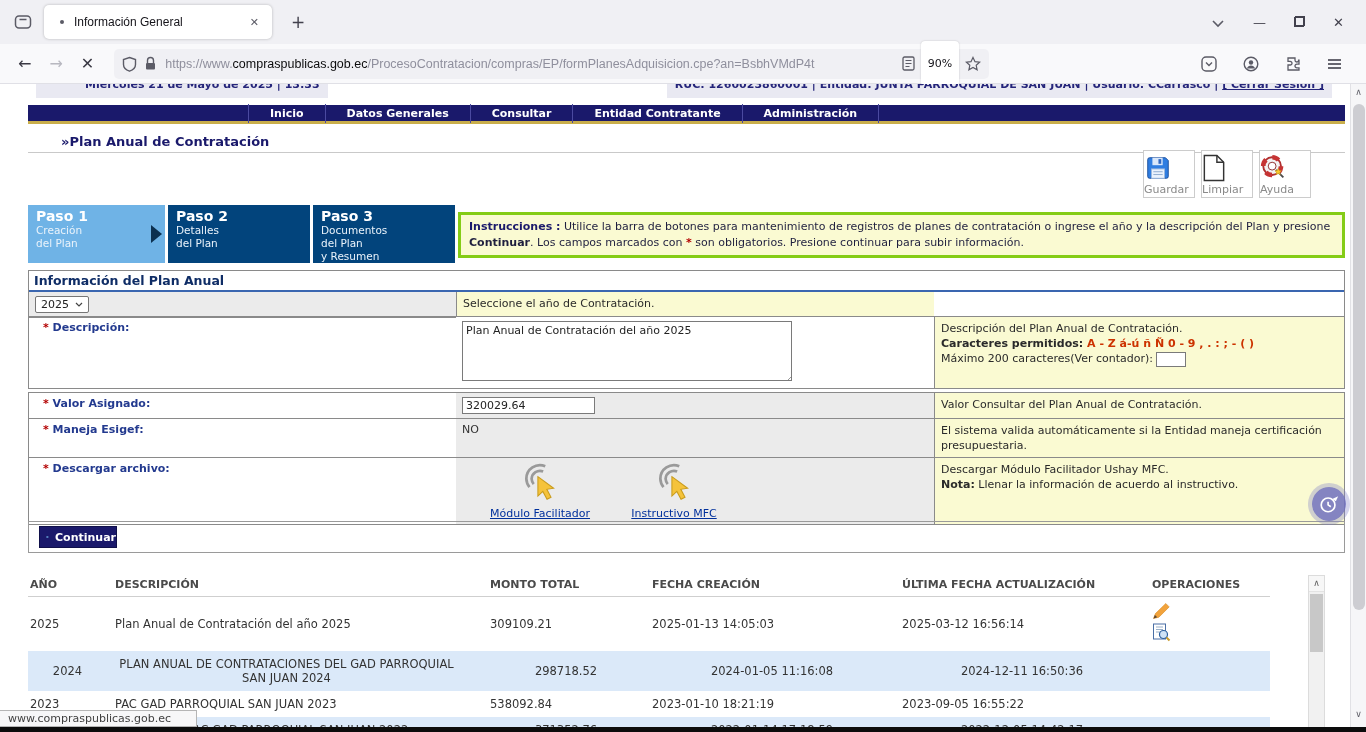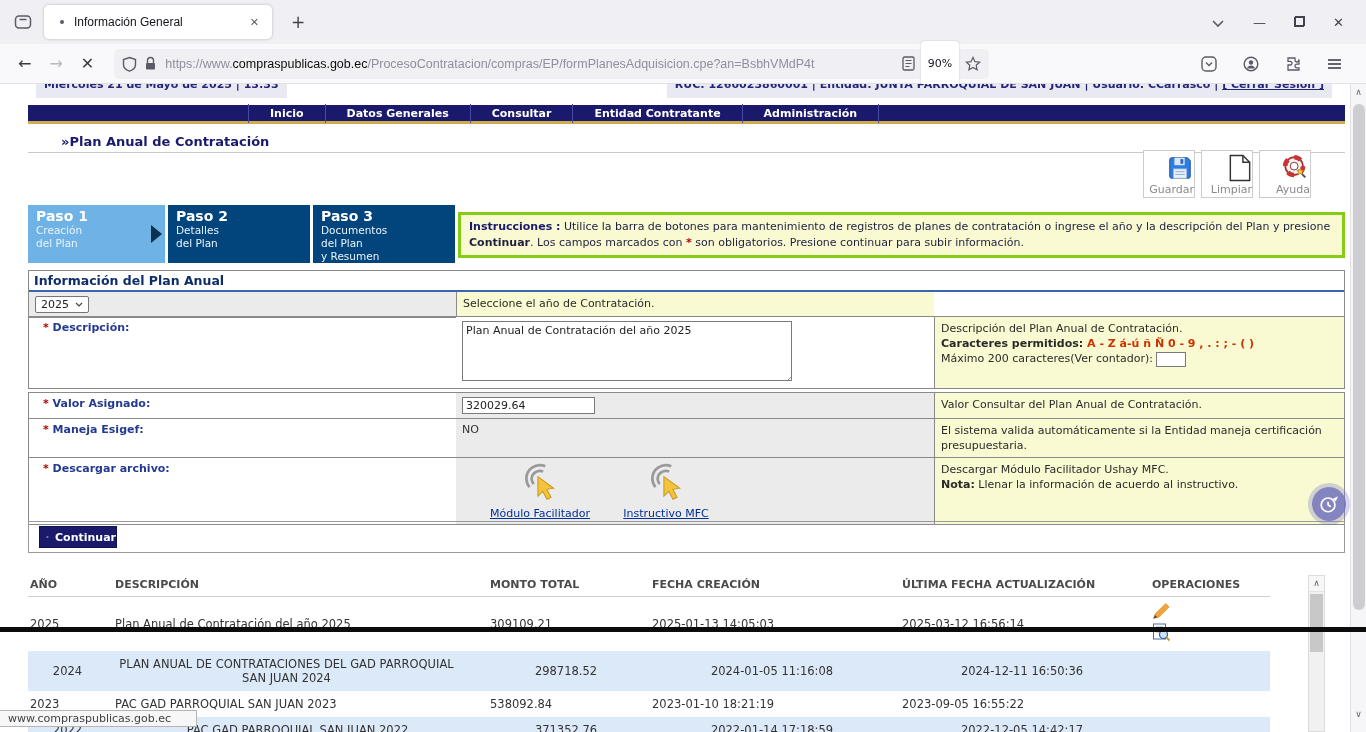--- a/index.html
+++ b/index.html
@@ -1,18 +1,18 @@
 <!DOCTYPE html>
 <html><head>
 <meta charset="utf-8">
 <style>
   * { margin:0; padding:0; box-sizing:border-box; }
   html,body { width:1366px; height:732px; overflow:hidden; }
   body { font-family:"DejaVu Sans","Liberation Sans",sans-serif; background:#fff; }
-  .screen { position:relative; width:1366px; height:632px; background:#14b8a6; }
+  .screen { position:relative; width:1366px; height:732px; background:#14b8a6; }
 
   
   .tabbar { position:absolute; top:0; left:0; width:1366px; height:44px; background:#f0f0f4; display:flex; align-items:center; }
   .fxview { width:30px; height:30px; margin-left:8px; display:flex; align-items:center; justify-content:center; border-radius:4px; }
   .tab { position:relative; margin-left:6px; width:228px; height:34px; background:#fff; border-radius:5px; box-shadow:0 0 3px rgba(0,0,0,.25); display:flex; align-items:center; padding:0 8px; }
   .tab-dot { width:4px; height:4px; border-radius:50%; background:#5b5b66; margin:0 10px 0 8px; }
   .tab-title { font-size:12px; color:#15141a; flex:1; white-space:nowrap; overflow:hidden; font-family:"Liberation Sans",sans-serif; }
   .tab-close { font-size:11px; color:#5b5b66; padding:3px 5px; border-radius:3px; }
   .newtab { font-size:17px; color:#42414d; margin-left:10px; padding:2px 9px; border-radius:4px; }
   .tabbar-right { margin-left:auto; display:flex; align-items:center; gap:28px; padding-right:22px; color:#5b5b66; }
@@ -29,33 +29,33 @@
   .urlbar .url .domain { color:#0c0c0d; }
   .zoom-chip { background:#fff; border-radius:4px; font-size:11px; color:#15141a; padding:16px 7px; margin:0 6px; box-shadow:0 0 2px rgba(0,0,0,.2); }
   .tool-ico { display:flex; align-items:center; justify-content:center; }
   .right-icos { margin-left:auto; display:flex; align-items:center; gap:26px; padding-right:24px; }
 
   
   .page { position:absolute; top:84px; left:0; width:1350px; height:648px; background:#fff; overflow:hidden; font-size:11px; color:#333; }
 
   .chip { position:absolute; top:0; height:14px; overflow:hidden; background:#e9e9f2; color:#25257a; font-weight:bold; font-size:11px; }
   .chip .chip-in { margin-top:-6px; white-space:nowrap; padding:0 8px; }
-  .chip-date { left:36px; }
+  .chip-date { left:36px;padding-left:41px; }
   .chip-session { right:18px; }
   .logout { text-decoration:underline; }
 
   .mainnav { position:absolute; top:21px; left:28px; width:1317px; height:19px; background:#1a196b; border-bottom:3px solid #c9ae4b; display:flex; align-items:center; padding-left:220px; }
   .mainnav .nav-item { color:#fff; font-size:11px; font-weight:bold; padding:0 21px; height:19px; line-height:19px; border-right:1px solid #4b4aa0; }
   .mainnav .nav-item:first-child { border-left:1px solid #4b4aa0; }
 
   .page-title { position:absolute; top:50px; left:25px; font-size:13px; font-weight:bold; color:#1a196b;margin-left:36px; }
   .title-rule { position:absolute; top:68px; left:28px; width:1317px; border-bottom:1px solid #c9c9c9; }
 
   .actionbar { position:absolute; top:66px; left:1143px; display:flex; gap:6px; }
-  .abtn { width:52px; height:48px; border:1px solid #ccc; background:#fff; display:flex; flex-direction:column; align-items:flex-end; justify-content:flex-start; padding-top:3px; }
+  .abtn { width:52px; height:48px; border:1px solid #ccc; background:#fff; display:flex; flex-direction:column; align-items:flex-start; justify-content:flex-start; padding-top:3px; }
   .abtn .albl { font-size:11px; color:#8a8a8a; margin-top:1px; }
 
   .steps-row { position:absolute; top:121px; left:28px; display:flex; }
   .step { width:142px; height:58px; padding:3px 8px; color:#fff; position:relative; margin-right:3px; }
   .step .st-title { font-size:14px; font-weight:bold; }
   .step .st-line { font-size:10.5px; color:#eaf3fb; line-height:13px; }
   .step1 { width:137px; background:#6fb3e6; }
   .step-dark { background:#02447c; }
   .step-arrow { position:absolute; right:3px; top:20px; width:0; height:0; border-left:11px solid #0b3050; border-top:9px solid transparent; border-bottom:9px solid transparent; }
 
@@ -71,21 +71,21 @@
   .flabel { color:#233a8f; font-weight:bold; padding-left:14px; }
   .fvalue { background:#ebebeb; }
   .fvalue.white { background:#fff; }
   .fhint { background:#fafad2; border-left:1px solid #8a8a8a; color:#2a2a2a; line-height:15px; }
   .chars-red { color:#cc3300; font-weight:bold; }
   .counter-box { width:30px; height:15px; border:1px solid #7a7a7a; vertical-align:middle; font-size:10px; }
   .sel { display:inline-flex; align-items:center; gap:6px; border:1px solid #767676; border-radius:2px; background:#fff; padding:1px 5px; font-size:11px; color:#222; }
   .txt-input { width:133px; height:17px; border:1px solid #7a7a7a; font-size:11px; font-family:"DejaVu Sans",sans-serif; padding:0 3px; color:#222; }
   .ftextarea { width:330px; height:60px; border:1px solid #7a7a7a; font-size:11px; font-family:"DejaVu Sans",sans-serif; padding:2px 3px; resize:none; color:#222; background:
       linear-gradient(135deg, transparent 0 86%, #999 86% 88%, transparent 88% 92%, #999 92% 94%, transparent 94% 97%, #999 97% 99%, transparent 99%) bottom right/11px 11px no-repeat, #fff; }
-  .dl-links { display:flex; gap:14px; padding-left:22px; }
+  .dl-links { display:flex; gap:22px; padding-left:22px; }
   .dl-item { width:112px; text-align:center; }
   .dl-item a { color:#00309c; font-size:11px; }
   .continue-box { position:absolute; top:437px; left:28px; width:1317px; height:32px; border:1px solid #9a9a9a; }
   .continue-btn { margin:4px 0 0 10px; width:78px; height:22px; background:#1a196b; border:1px solid #10104a; color:#fff; font-weight:bold; font-size:11px; display:flex; align-items:center; gap:6px; padding-left:6px; }
 
   .float-timer { position:absolute; top:403px; left:1312px; width:34px; height:34px; border-radius:50%; background:rgba(110,110,190,.85); box-shadow:0 0 0 4px rgba(130,130,200,.35); display:flex; align-items:center; justify-content:center; z-index:20; }
 
   
   .records { position:absolute; top:491px; left:28px; width:1242px; border-collapse:collapse; table-layout:fixed; font-size:11.5px; color:#333; }
   .records th { text-align:left; font-size:11px; color:#4a4a4a; padding:3px 4px 5px 2px; border-bottom:1px solid #cfcfcf; }

